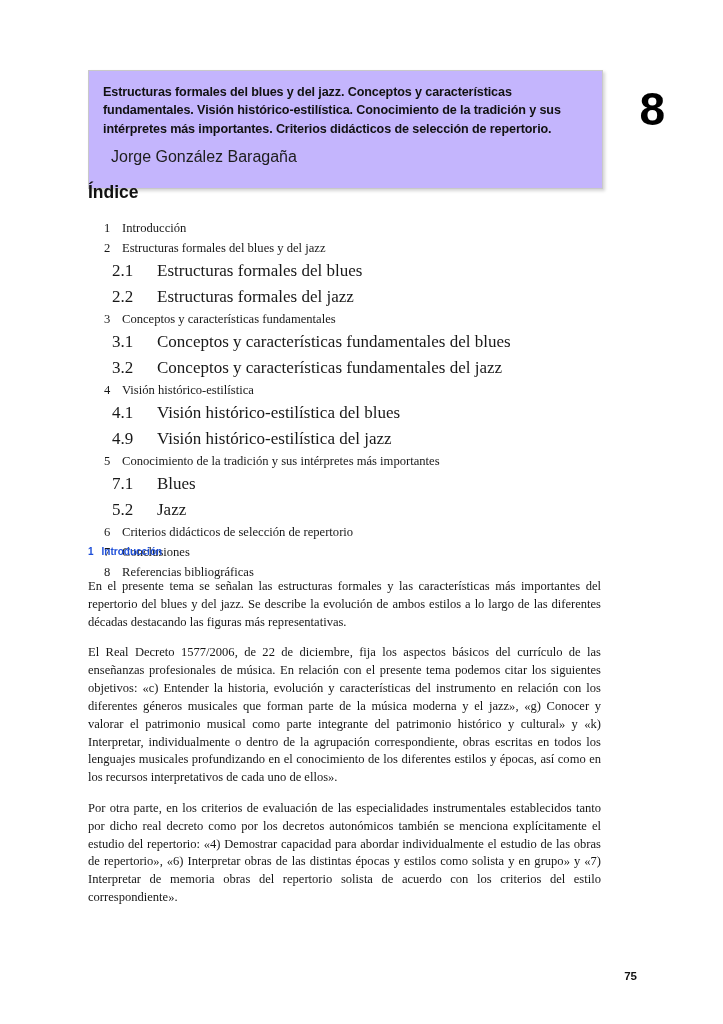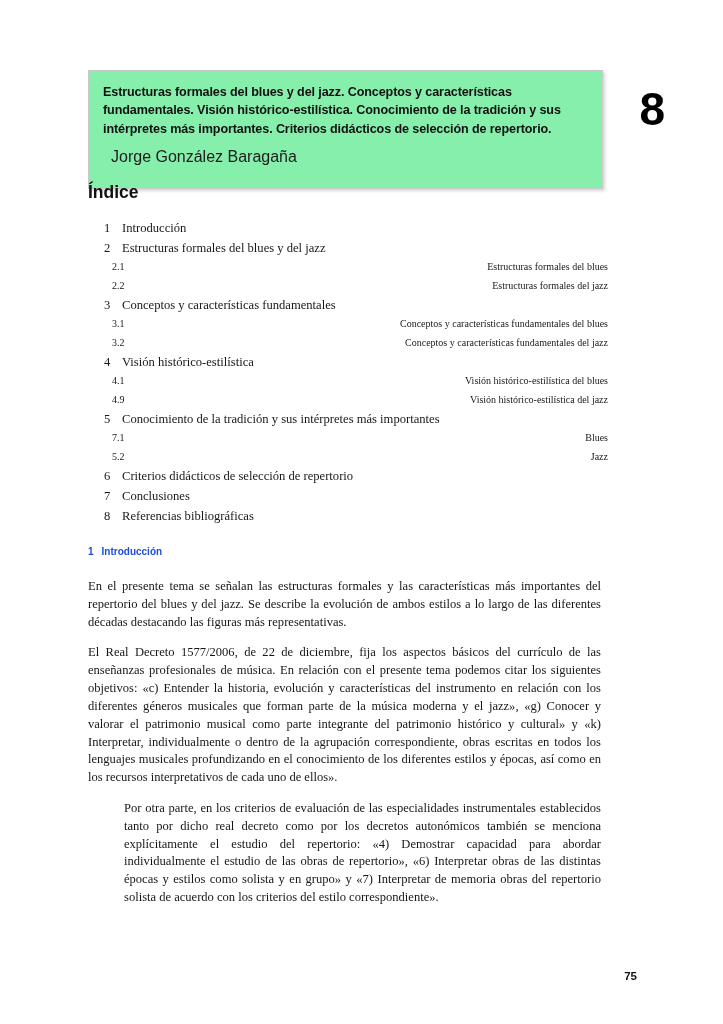--- a/index.html
+++ b/index.html
@@ -17,21 +17,21 @@
     color: #1a1a1a;
   }
 
   
   .title-box {
     position: absolute;
     left: 88px;
     top: 70px;
     width: 515px;
     box-sizing: border-box;
-    background: #86efac;
+    background: #c4b5fd;
     border: 1px solid #c9c9c9;
     box-shadow: 2px 2px 3px rgba(0,0,0,0.17);
     padding: 12px 14px 12px 14px;
   }
   .title-box .doc-title {
     font-family: "Liberation Sans", sans-serif;
     font-weight: bold;
     font-size: 12.6px;
     line-height: 1.45;
     color: #111111;
@@ -83,21 +83,21 @@
     color: #181818;
   }
   .toc-item {
     display: flex;
     align-items: baseline;
     line-height: 1;
     margin-bottom: 7.6px;
     white-space: nowrap;
   }
   .toc-item.level-1 { padding-left: 16px; }
-  .toc-item.level-2 { padding-left: 24px; font-size: 10px; margin-bottom: 8.4px; justify-content: space-between; }
+  .toc-item.level-2 { padding-left: 24px; font-size: 17px; margin-bottom: 8.4px; }
   .toc-num {
     display: inline-block;
     flex: 0 0 auto;
   }
   .toc-item.level-1 .toc-num { width: 18px; }
   .toc-item.level-2 .toc-num { width: 45px; }
   .toc-label { flex: 0 1 auto; }
 
   
   .h-section {
@@ -121,21 +121,21 @@
     font-family: "Liberation Serif", serif;
     font-size: 12.55px;
     line-height: 1.42;
     text-align: justify;
     color: #161616;
   }
   .body-copy p {
     margin: 0 0 13px 0;
     hyphens: auto;
   }
-  .body-copy p:last-child { margin-bottom: 0; margin-left: 36px; }
+  .body-copy p:last-child { margin-bottom: 0; }
 
   
   .page-number {
     position: absolute;
     right: 86px;
     bottom: 42px;
     font-family: "Liberation Sans", sans-serif;
     font-weight: bold;
     font-size: 11.5px;
     color: #111111;

